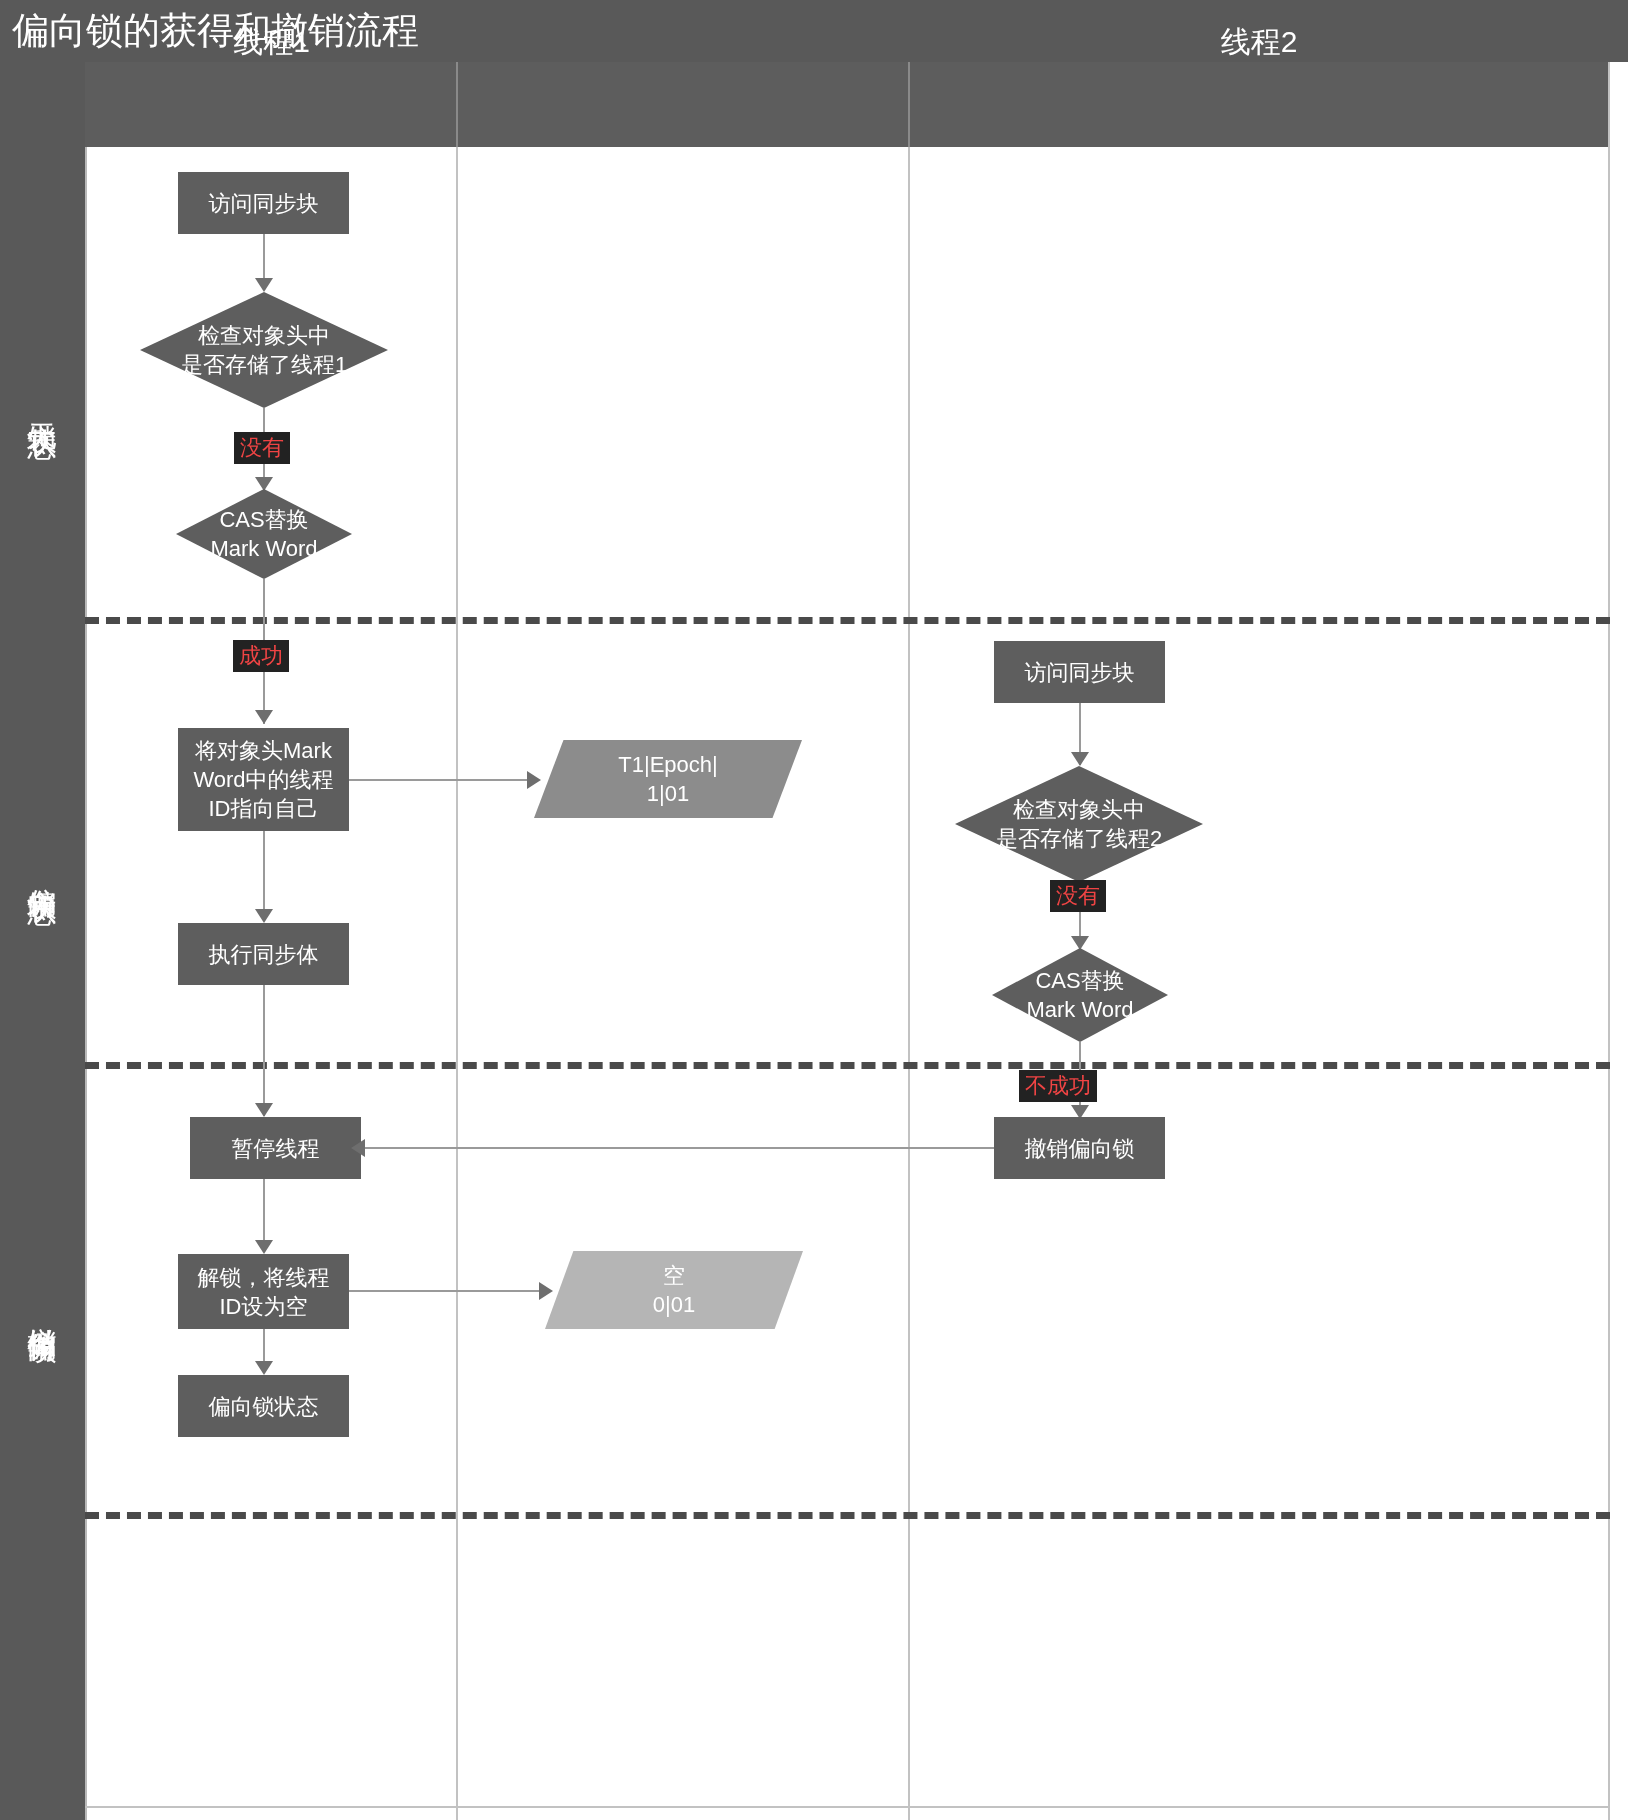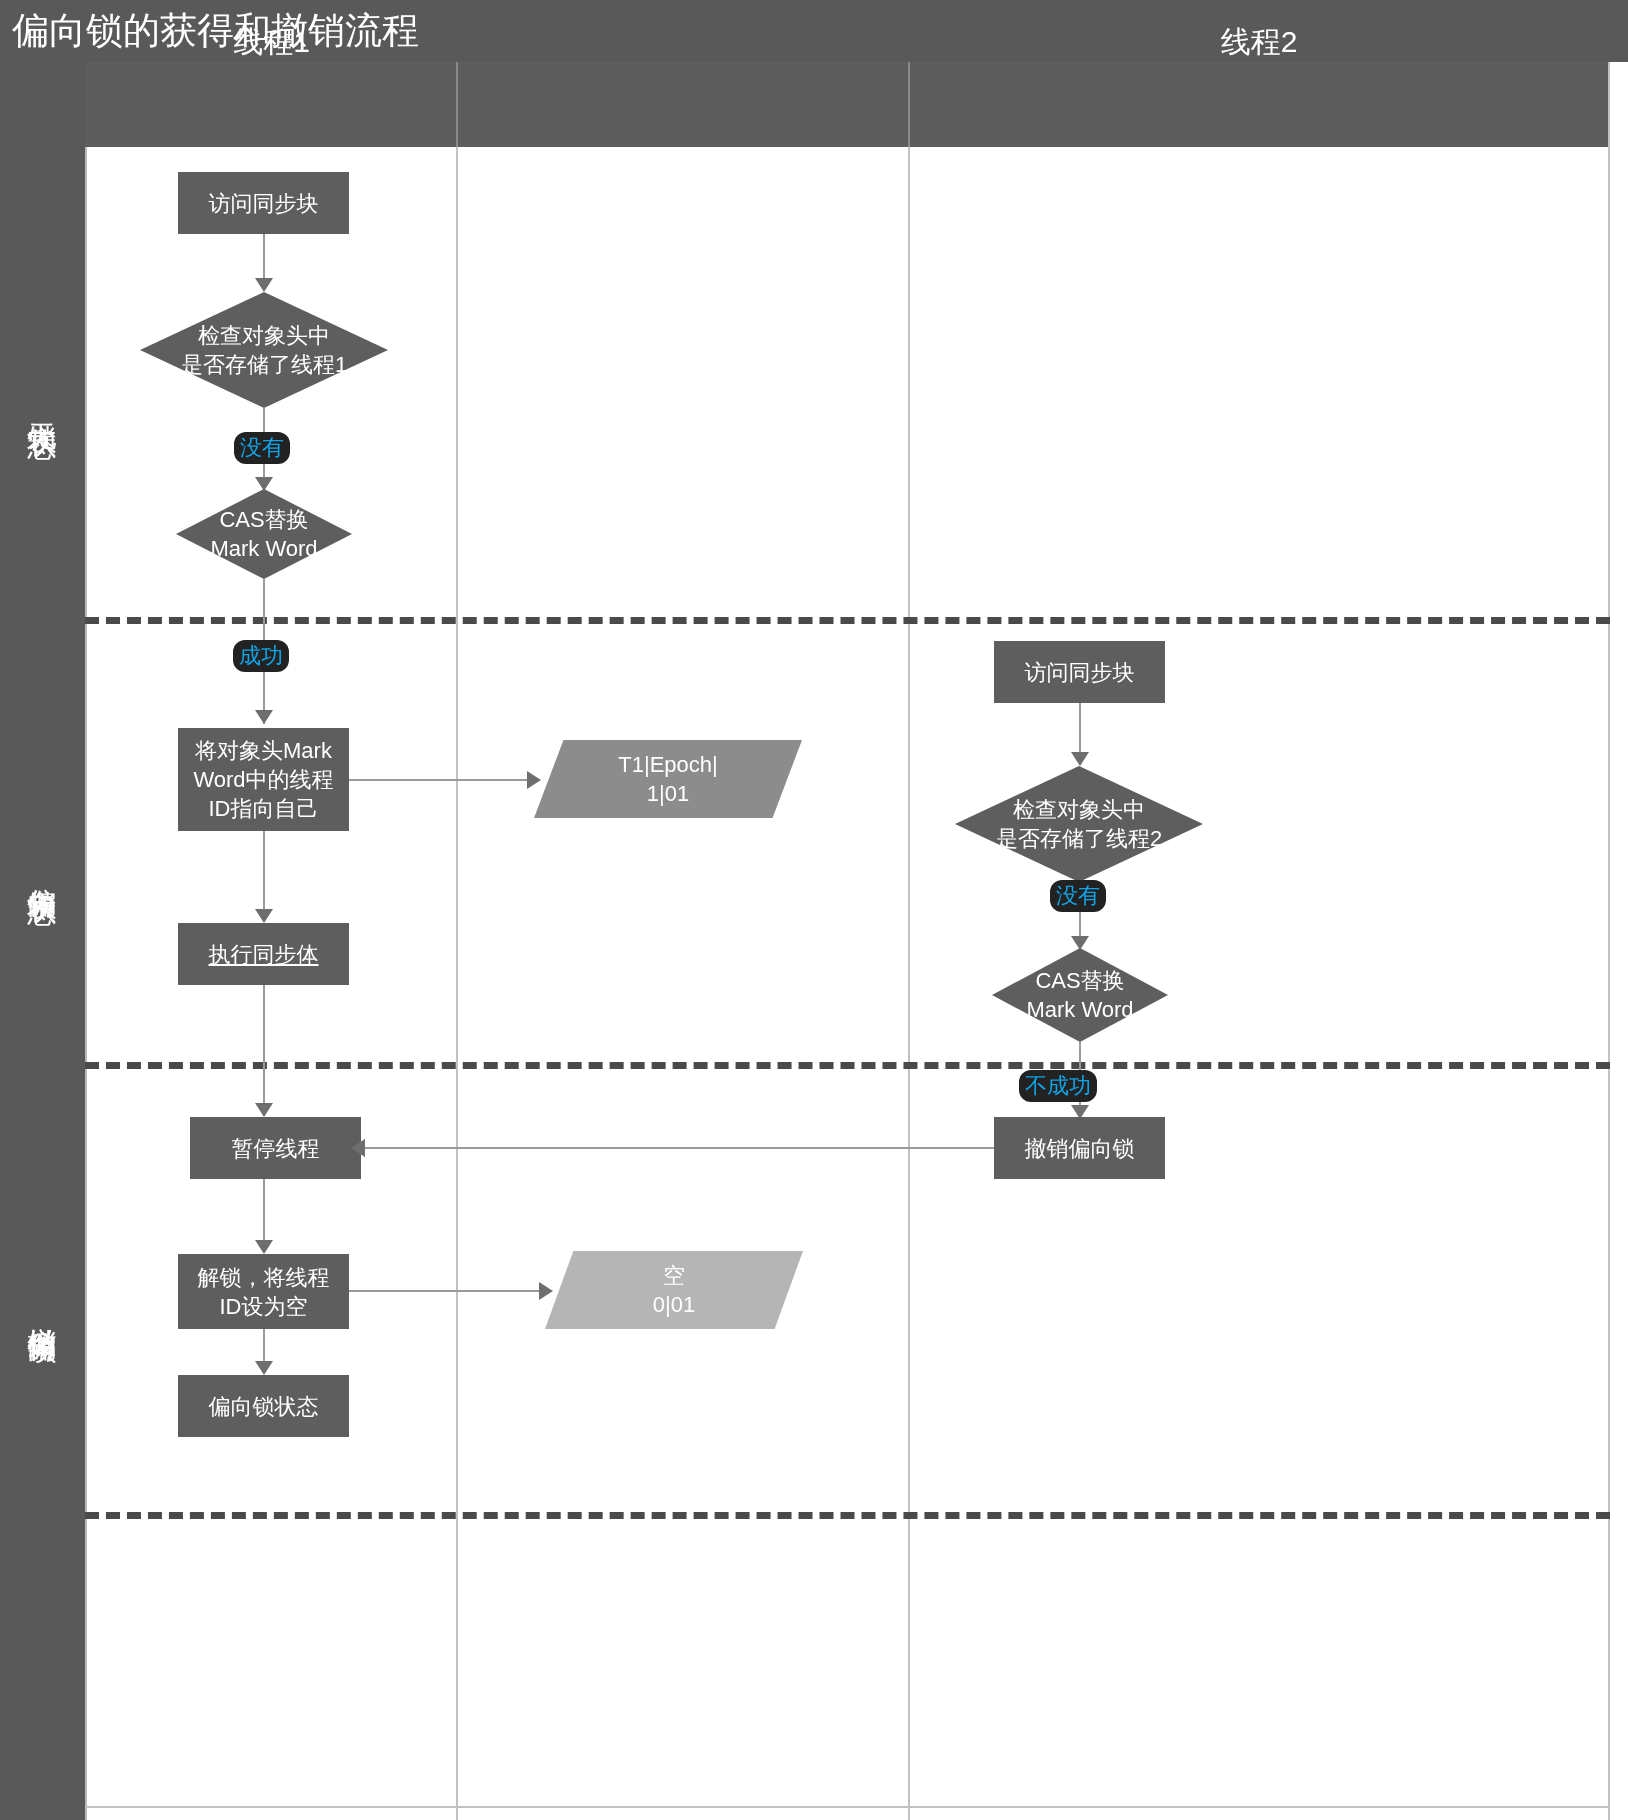--- a/index.html
+++ b/index.html
@@ -41,22 +41,22 @@
   .diamond .dshape{position:absolute;left:0;top:0;width:100%;height:100%;background:#5e5e5e;
         clip-path:polygon(50% 0,100% 50%,50% 100%,0 50%);}
   .diamond .dtext{position:relative;z-index:2;width:100%;text-align:center;color:#fff;}
   .para{position:absolute;box-sizing:border-box;}
   .para .pshape{position:absolute;left:0;top:0;width:100%;height:100%;
         clip-path:polygon(11% 0,100% 0,89% 100%,0 100%);}
   .para .ptext{position:relative;z-index:2;width:100%;height:100%;display:flex;align-items:center;
         justify-content:center;text-align:center;color:#ffffff;font-size:22px;line-height:29px;}
 
   
-  .chip{position:absolute;background:#222222;color:#0ea5e9;font-size:22px;line-height:28px;
-        padding:2px 6px;white-space:nowrap;z-index:5;border-radius:12px;}
+  .chip{position:absolute;background:#222222;color:#ef4444;font-size:22px;line-height:28px;
+        padding:2px 6px;white-space:nowrap;z-index:5;}
 
   
   .vline{position:absolute;width:2px;background:#9a9a9a;}
   .hline{position:absolute;height:2px;background:#9a9a9a;}
   .arrdown{position:absolute;width:0;height:0;border-left:9px solid transparent;border-right:9px solid transparent;border-top:14px solid #6e6e6e;}
   .arrright{position:absolute;width:0;height:0;border-top:9px solid transparent;border-bottom:9px solid transparent;border-left:14px solid #6e6e6e;}
   .arrleft{position:absolute;width:0;height:0;border-top:9px solid transparent;border-bottom:9px solid transparent;border-right:14px solid #6e6e6e;}
 </style>
 </head>
 <body>
@@ -118,21 +118,21 @@
   <div class="node proc" style="left:178px;top:728px;width:171px;height:103px;justify-content:center;">
     <span style="white-space:pre-line;">将对象头Mark
 Word中的线程
 ID指向自己</span>
   </div>
 
   <div class="vline" style="left:263px;top:831px;height:90px;"></div>
   <div class="arrdown" style="left:255px;top:909px;"></div>
 
   <div class="node proc" style="left:178px;top:923px;width:171px;height:62px;">
-    <span style="white-space: pre-line; text-decoration: underline;">执行同步体</span>
+    <span style="white-space: pre-line;">执行同步体</span>
   </div>
 
   <div class="vline" style="left:263px;top:985px;height:131px;"></div>
   <div class="arrdown" style="left:255px;top:1103px;"></div>
 
   <div class="node proc" style="left:190px;top:1117px;width:171px;height:62px;">
     <span style="white-space: pre-line;">暂停线程</span>
   </div>
 
   <div class="vline" style="left:263px;top:1179px;height:73px;"></div>

